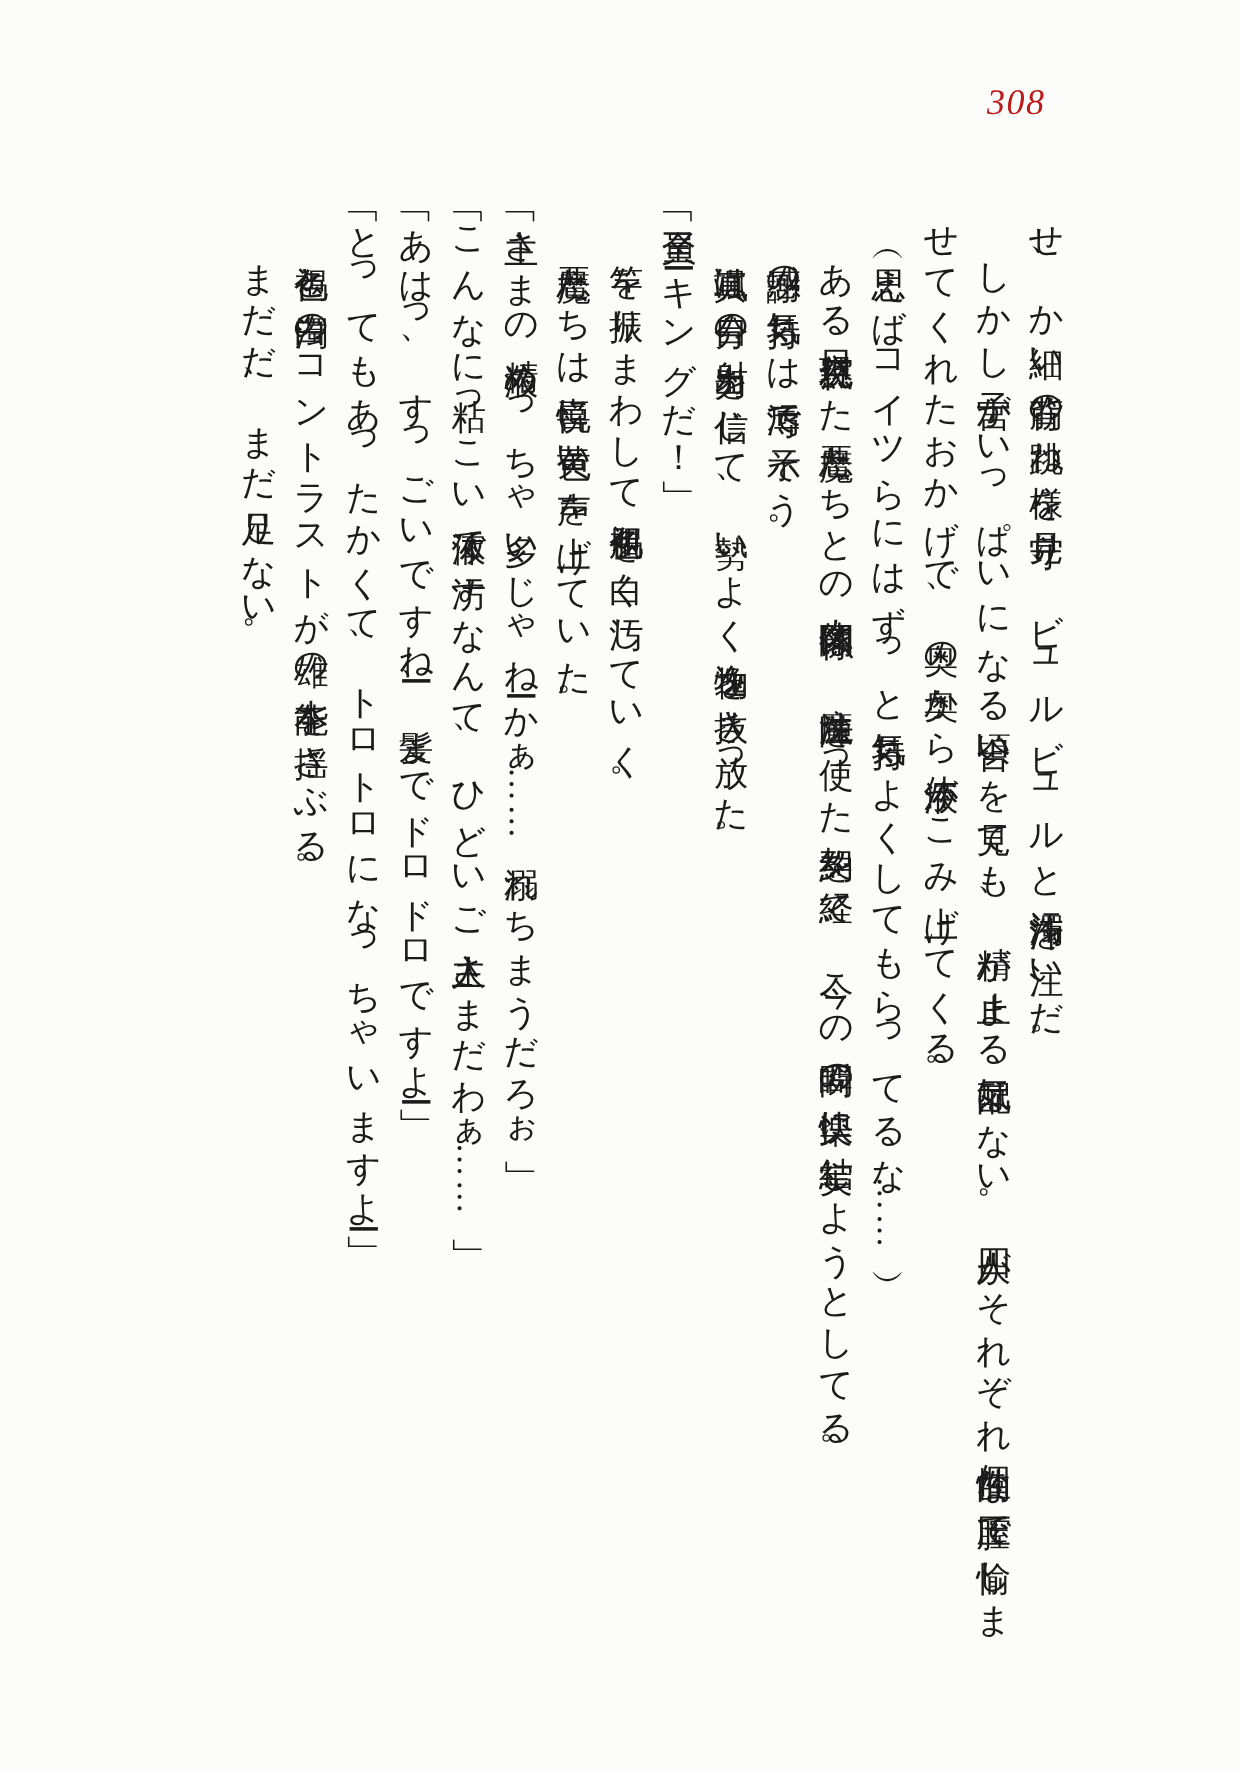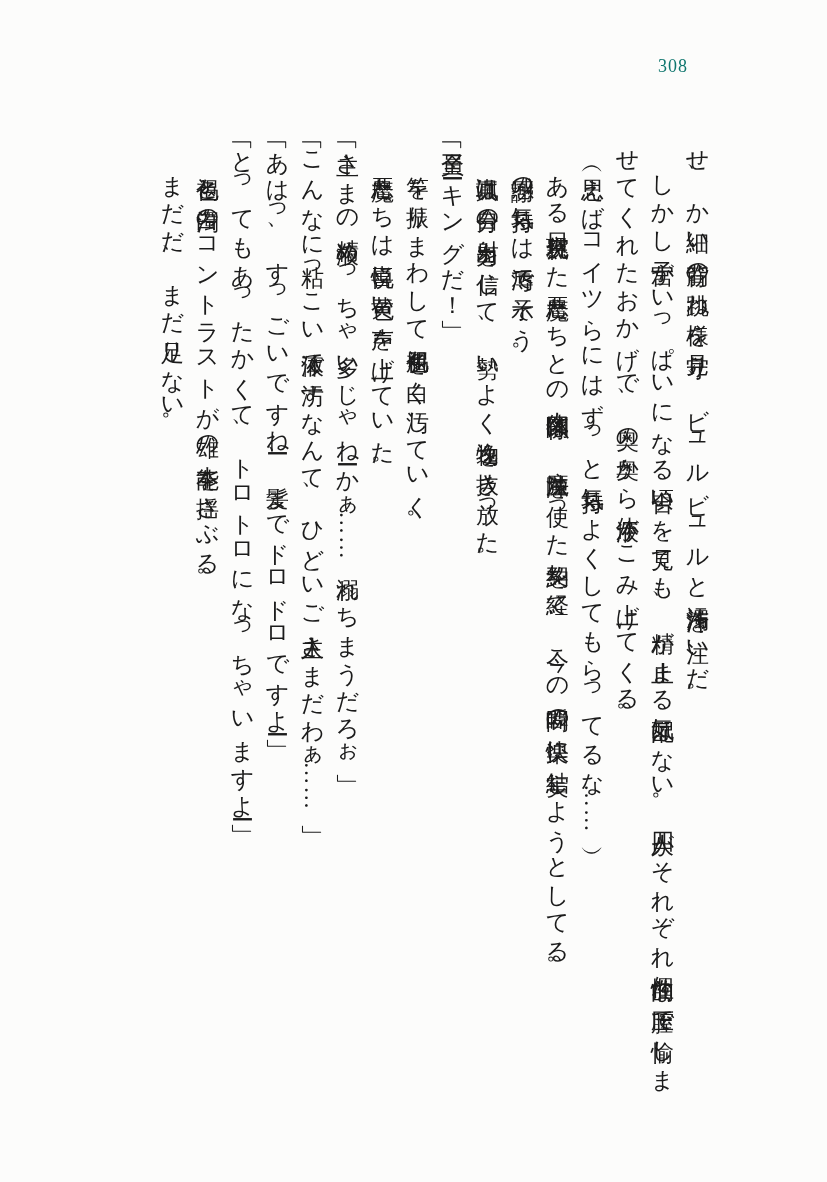--- a/index.html
+++ b/index.html
@@ -12,23 +12,24 @@
     height: 1182px;
     background: #fcfcfb;
     overflow: hidden;
     font-family: "Liberation Serif", "DejaVu Serif", serif;
     color: #1b1b1b;
   }
   .page-number {
     position: absolute;
     top: 56px;
     left: 658px;
-    font-size: 18px;
+    font-size: 24px;
+    font-style: italic;
     letter-spacing: 1px;
-    color: #0f766e;
+    color: #b91c1c;
   }
   .text-block {
     position: absolute;
     top: 134px;
     right: 112px;
     height: 948px;
     writing-mode: vertical-rl;
     text-orientation: mixed;
     font-size: 23px;
     letter-spacing: 1.8px;

